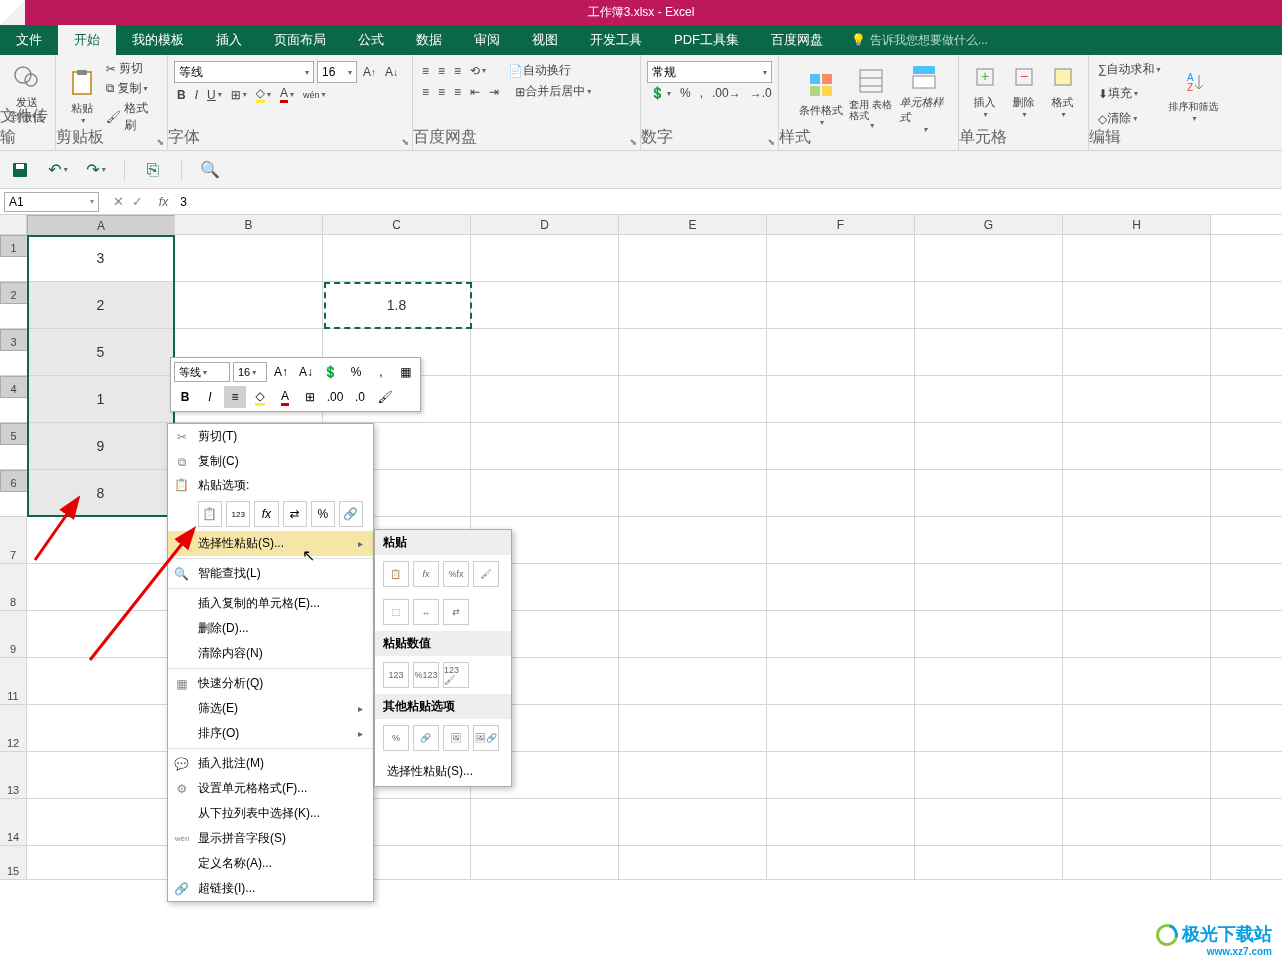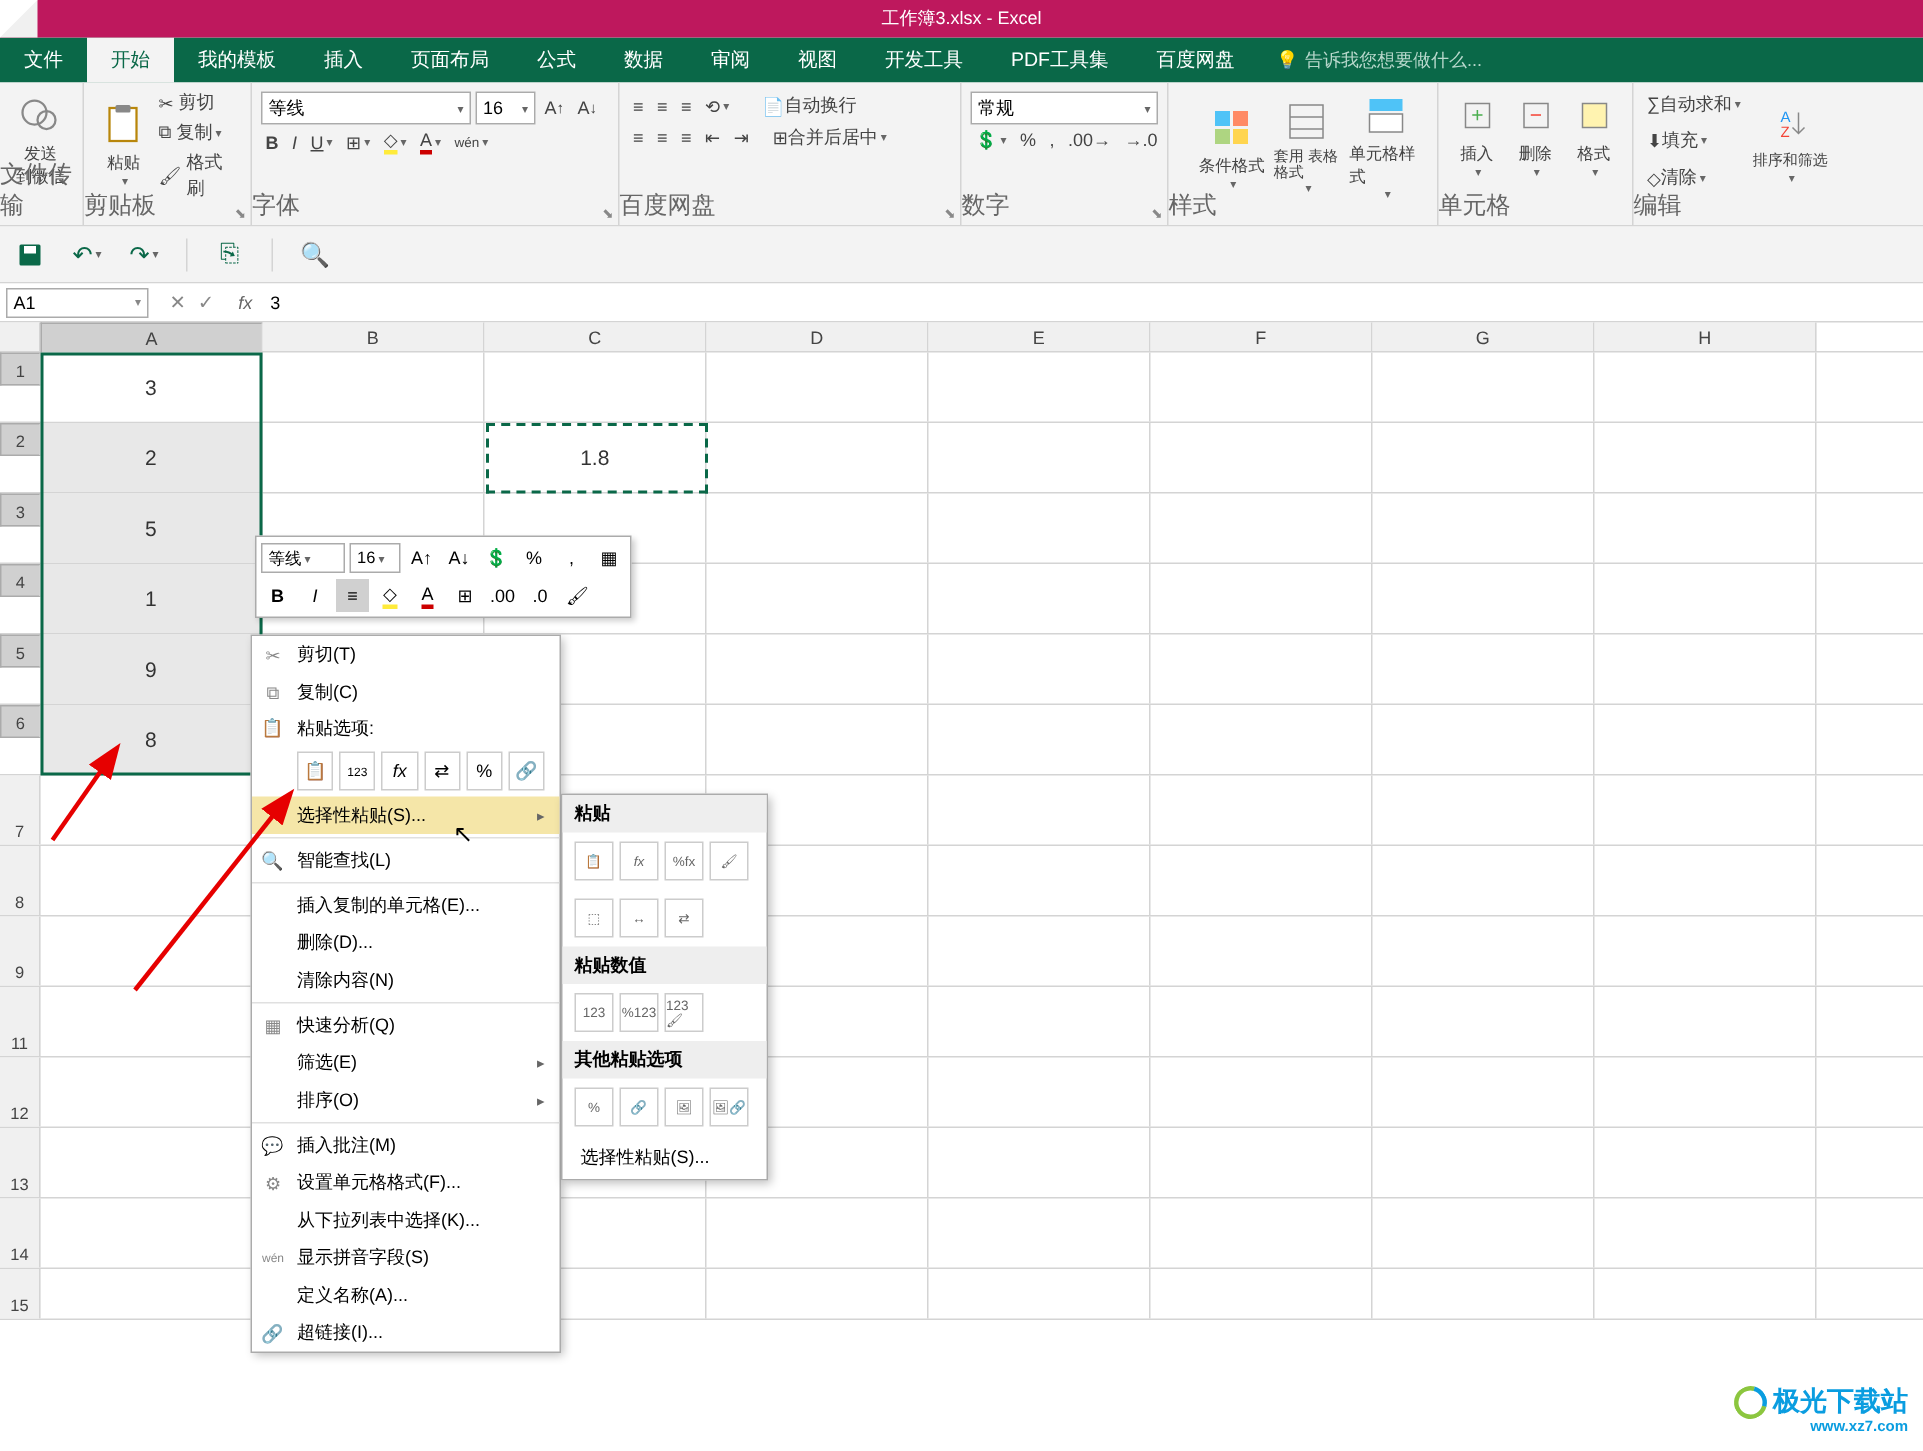--- a/index.html
+++ b/index.html
@@ -247,21 +247,21 @@
             <svg width="26" height="26">
               <rect x="2" y="2" width="22" height="22" fill="none" stroke="#888"></rect>
               <line x1="2" y1="10" x2="24" y2="10" stroke="#888"></line>
               <line x1="2" y1="18" x2="24" y2="18" stroke="#888"></line>
             </svg>
           </div>
         <span style="font-size:10px;line-height:1.1;">套用
 表格格式</span>
           <span class="dd">▾</span>
       </div>
-      <div class="bigbtn" style="width:62px;">
+      <div class="bigbtn" style="width:62px;font-style:italic;">
         <div class="ico">
             <svg width="26" height="26">
               <rect x="2" y="2" width="22" height="8" fill="#4fc3f7"></rect>
               <rect x="2" y="12" width="22" height="12" fill="#fff" stroke="#888"></rect>
             </svg>
           </div>
         <span>单元格样式</span>
           <span class="dd">▾</span>
       </div>
     </div>

